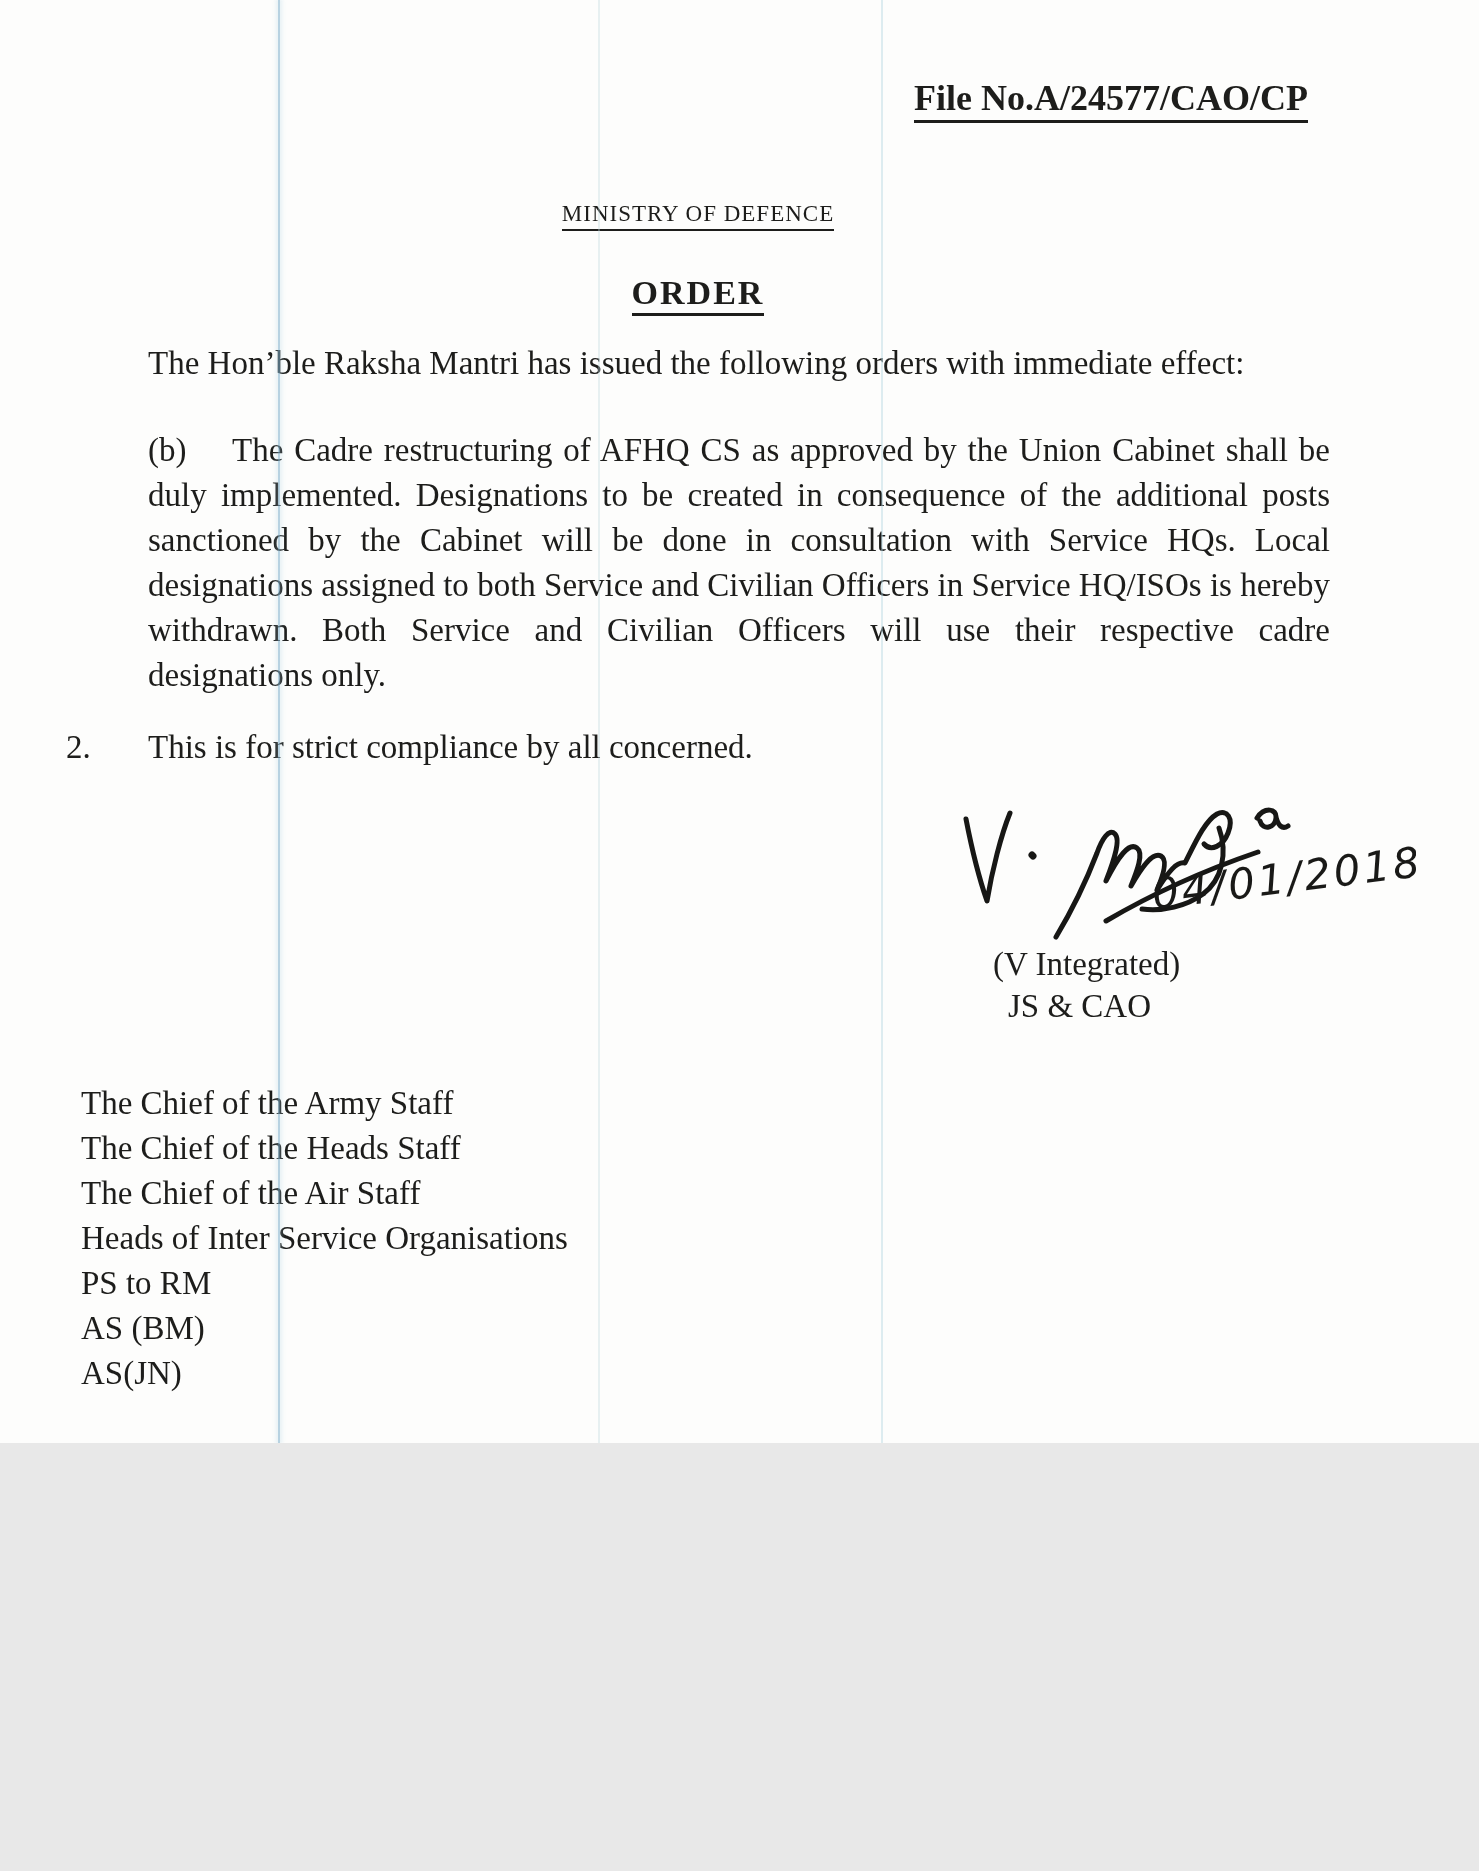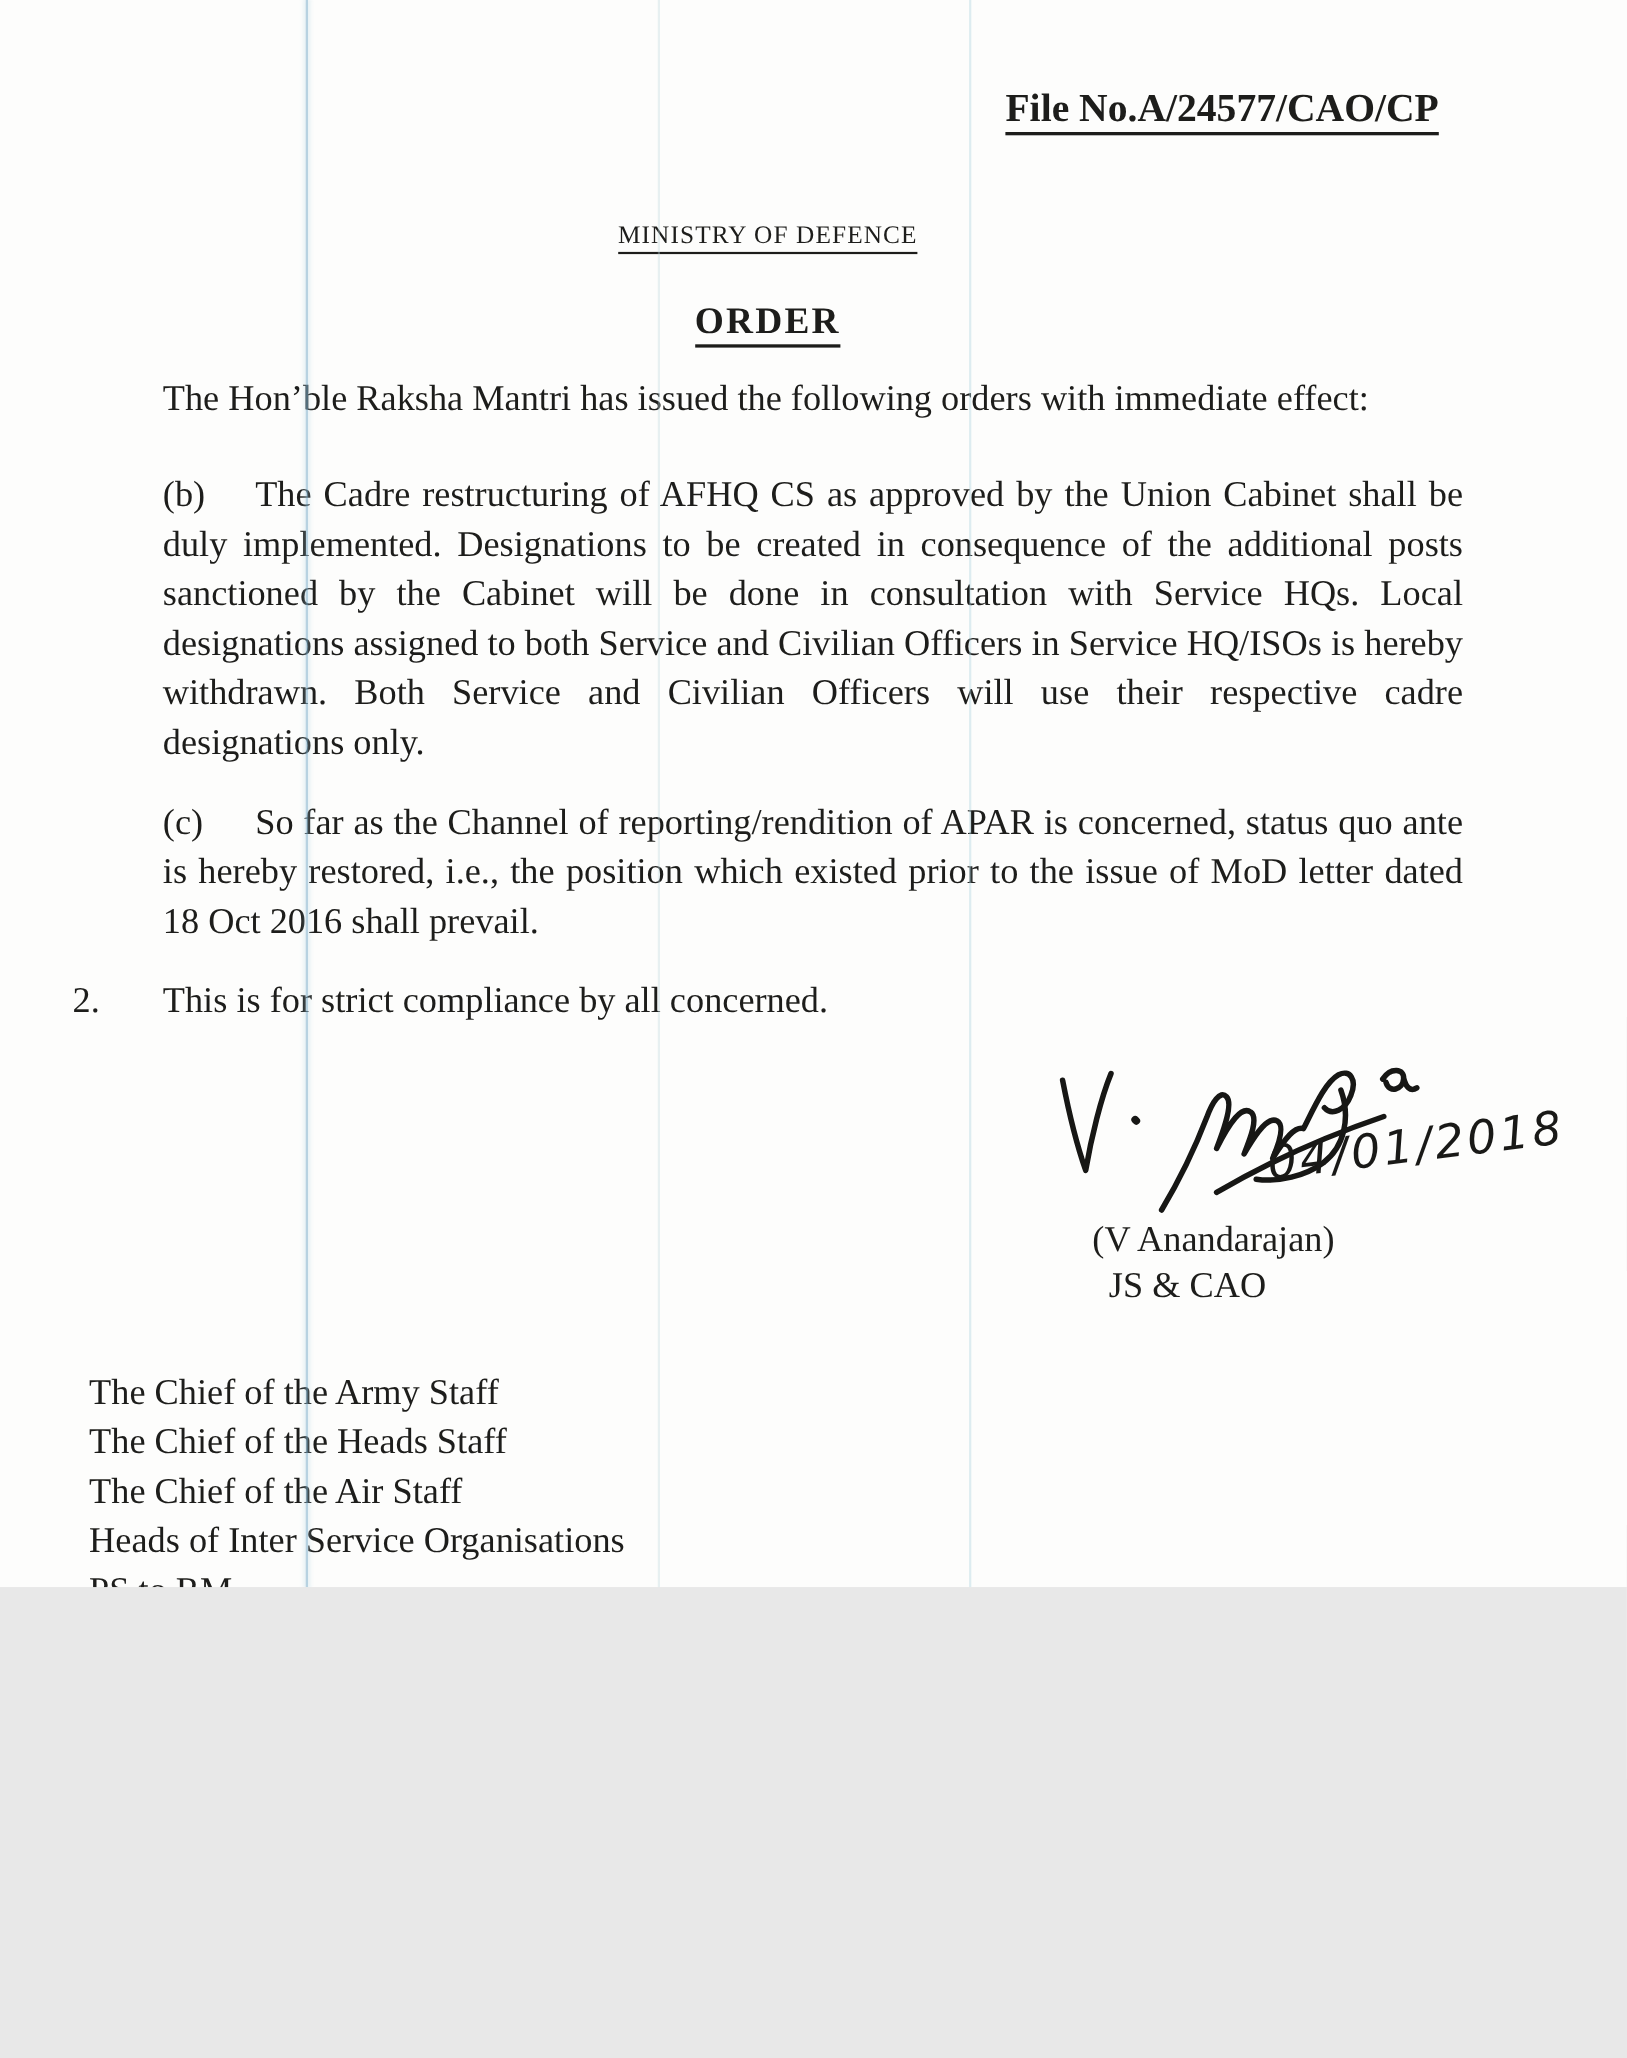--- a/index.html
+++ b/index.html
@@ -74,21 +74,20 @@
     <div class="subheading">
       <span class="u">ORDER</span>
     </div>
 
     <p class="body-text intro">The Hon’ble Raksha Mantri has issued the following orders with immediate effect:</p>
 
     <div class="items">
 
       <p class="body-text item item-b"><span class="item-label">(b)</span><span>The Cadre restructuring of AFHQ CS as approved by the Union Cabinet shall be duly implemented. Designations to be created in consequence of the additional posts sanctioned by the Cabinet will be done in consultation with Service HQs. Local designations assigned to both Service and Civilian Officers in Service HQ/ISOs is hereby withdrawn.  Both Service and Civilian Officers will use their respective cadre designations only.</span></p>
 
-      <p class="body-text item item-c"><span class="item-label">(c)</span><span>So far as the Channel of reporting/rendition of APAR is concerned, status quo ante is hereby restored, i.e., the position which existed prior to the issue of MoD letter dated 18 Oct 2016 shall prevail.</span></p>
     </div>
 
     <p class="body-text para2"><span class="para2-label">2.</span><span>This is for strict compliance by all concerned.</span></p>
 
     <div class="signature-area">
 
       <svg class="sig-svg" width="460" height="155" viewBox="0 0 460 155">
         <g fill="none" stroke="#171715" stroke-width="5" stroke-linecap="round" stroke-linejoin="round">
 
           <path d="M 10,24 C 16,55 24,86 31,106 C 36,76 45,40 54,18"></path>
@@ -99,21 +98,21 @@
                    C 162,62 173,47 181,53 C 188,58 181,76 175,91 C 187,70 197,57 205,61 C 212,65 207,81 201,95
                    C 213,76 221,66 229,68 C 240,46 249,26 261,19 C 271,14 278,23 272,38 C 267,51 255,57 248,49"></path>
           <path d="M 263,33 C 272,58 266,85 247,99 C 231,111 206,117 186,114"></path>
           <path d="M 150,126 C 196,99 252,74 302,57"></path>
 
           <path d="M 301,23 C 308,12 321,13 320,23 C 319,33 307,36 304,26 M 320,22 C 322,30 326,35 332,31"></path>
         </g>
         <text x="198" y="114" font-size="42" letter-spacing="3" fill="#191917" font-family="'DejaVu Sans',sans-serif" font-style="italic" transform="rotate(-7 198 114)">04/01/2018</text>
       </svg>
 
-      <div class="body-text sig-name">(V Anandarajan)</div>
+      <div class="body-text sig-name">(V Integrated)</div>
       <div class="body-text sig-desig">JS &amp; CAO</div>
     </div>
 
     <div class="recipients body-text">
       <div class="rcpt">The Chief of the Army Staff</div>
       <div class="rcpt">The Chief of the Heads Staff</div>
       <div class="rcpt">The Chief of the Air Staff</div>
       <div class="rcpt">Heads of Inter Service Organisations</div>
       <div class="rcpt">PS to RM</div>
       <div class="rcpt">AS (BM)</div>

